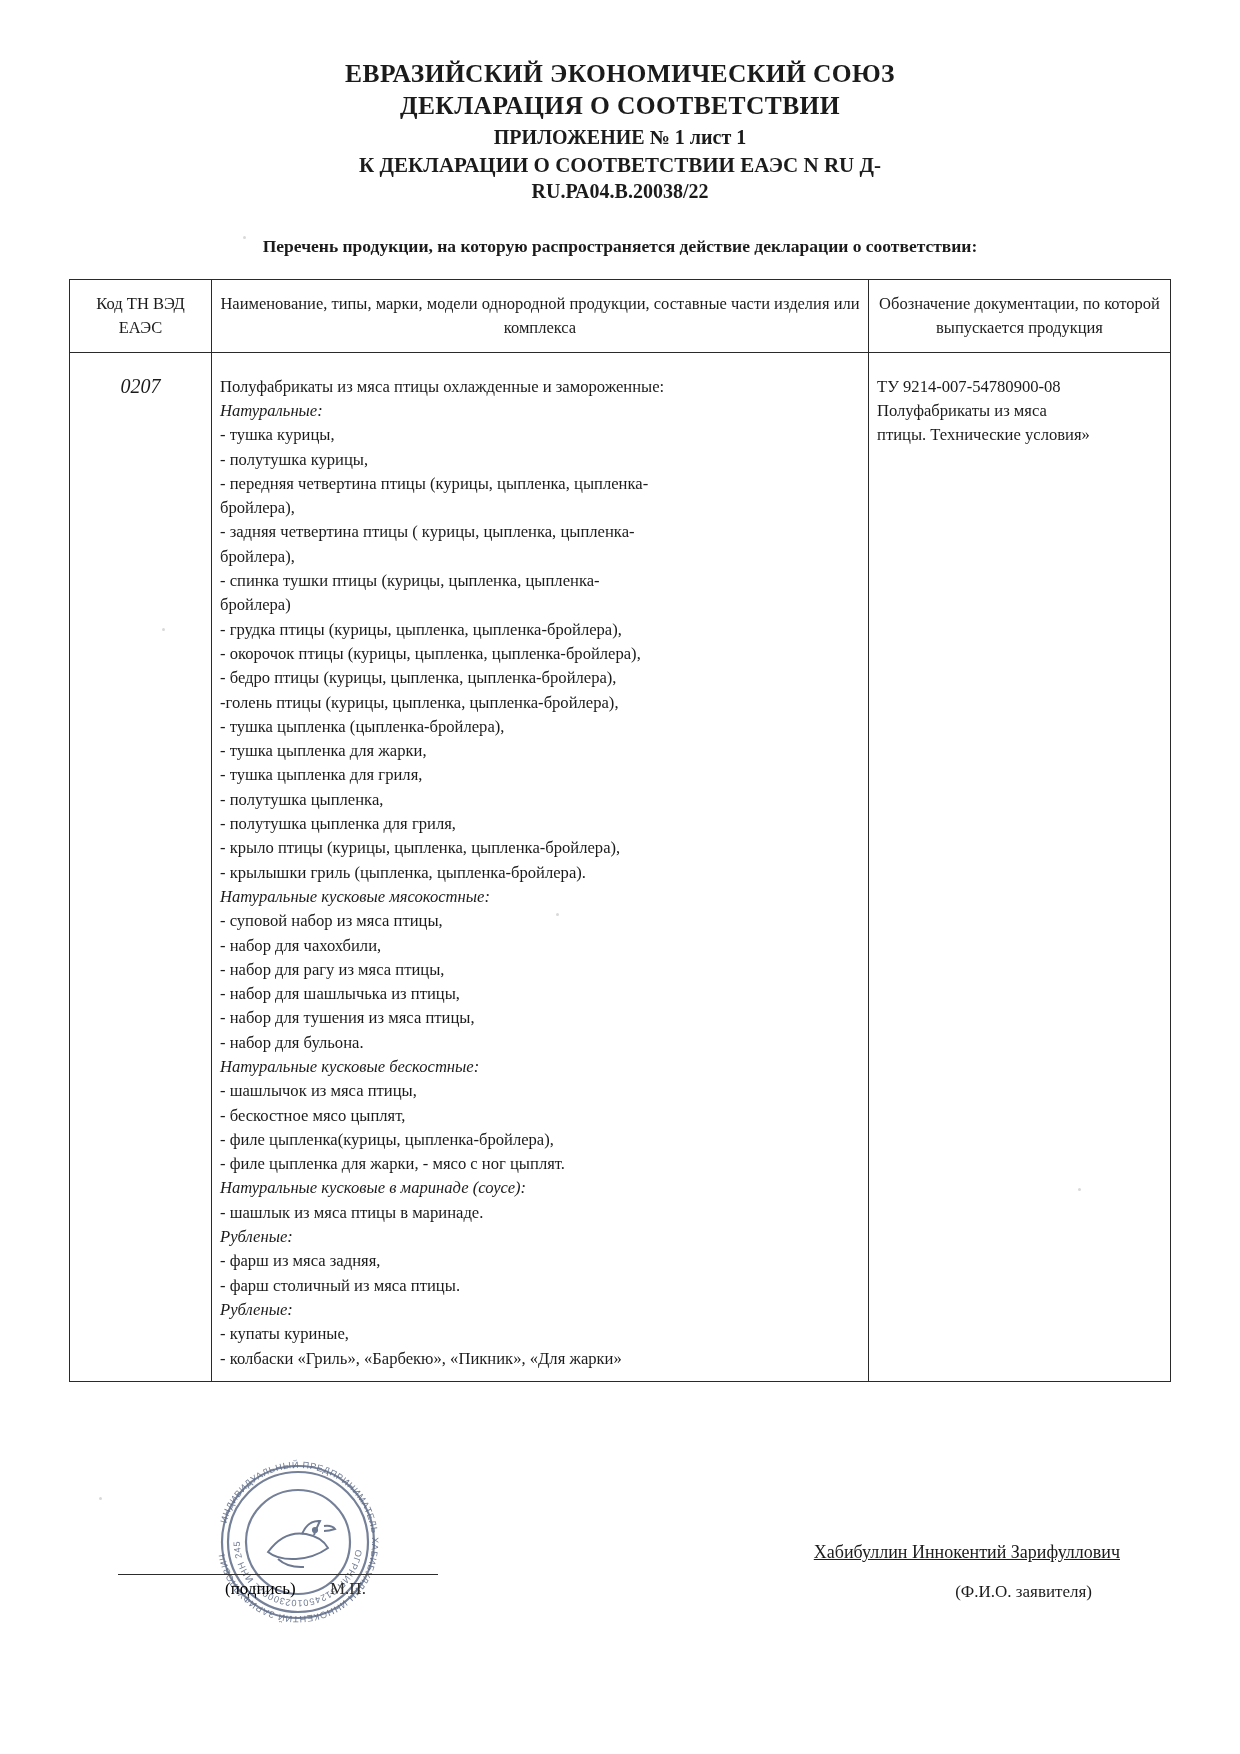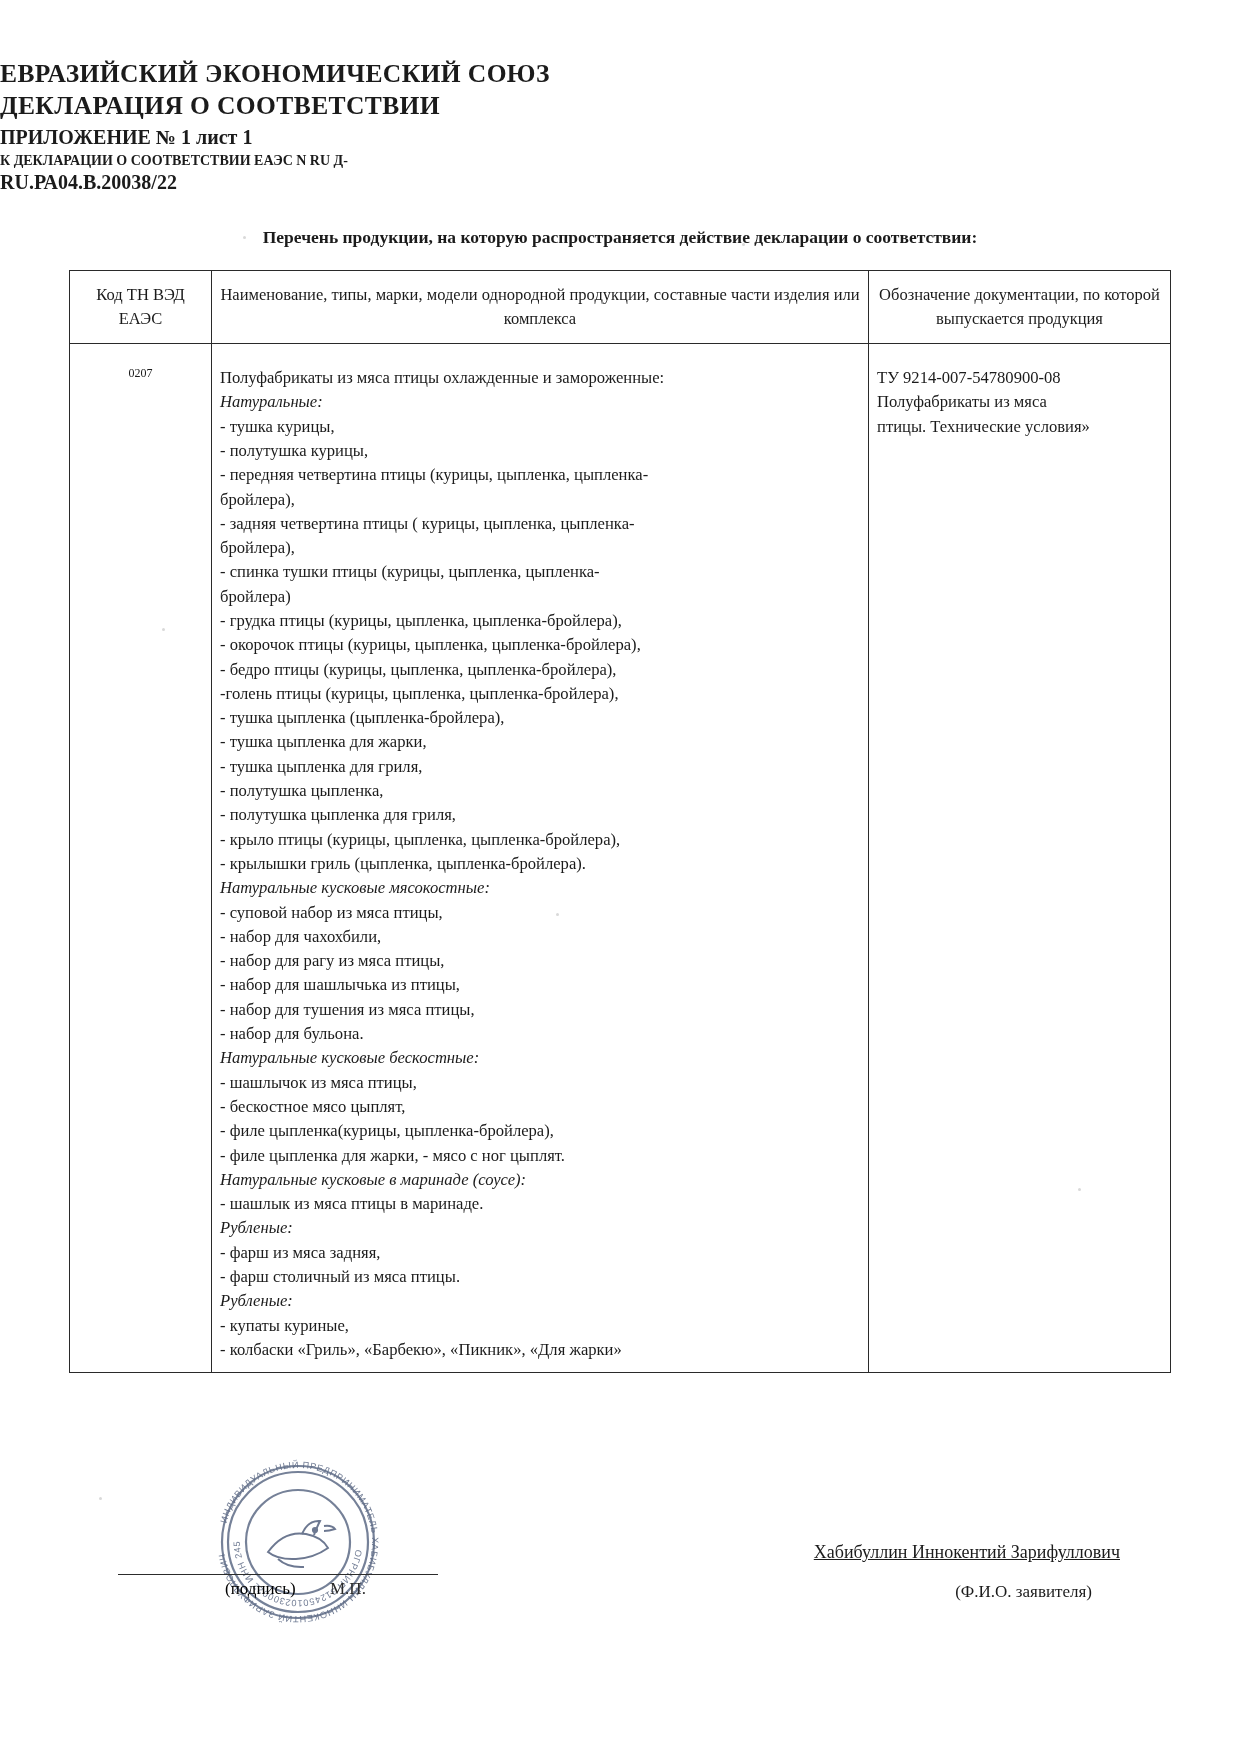--- a/index.html
+++ b/index.html
@@ -22,20 +22,21 @@
   }
   
   .speck {
     position: absolute;
     background: #b9b9b9;
     border-radius: 50%;
     opacity: .55;
   }
 
   .header {
+    text-align: center;
     margin-top: 58px;
   }
   .header .l1 {
     font-size: 25.5px;
     font-weight: bold;
     letter-spacing: .4px;
     line-height: 1.24;
   }
   .header .l2 {
     font-size: 25.5px;
@@ -43,21 +44,21 @@
     letter-spacing: .4px;
     line-height: 1.24;
   }
   .header .l3 {
     font-size: 20px;
     font-weight: bold;
     margin-top: 4px;
     line-height: 1.24;
   }
   .header .l4 {
-    font-size: 14px;
+    font-size: 21px;
     font-weight: bold;
     margin-top: 2px;
     line-height: 1.24;
   }
   .header .l5 {
     font-size: 20px;
     font-weight: bold;
     margin-top: 1px;
     line-height: 1.24;
   }
@@ -87,22 +88,23 @@
 
   table.main thead th {
     text-align: center;
     font-size: 16.5px;
     line-height: 1.45;
     padding-top: 12px;
     padding-bottom: 12px;
   }
   .code-cell {
     text-align: center;
-    font-size: 12px;
+    font-size: 20px;
     padding-top: 10px;
+    font-style: italic;
   }
   .name-cell {
     font-size: 16.6px;
     line-height: 1.465;
     padding-left: 10px;
   }
   .doc-cell {
     font-size: 16.6px;
     line-height: 1.465;
     padding-left: 10px;

